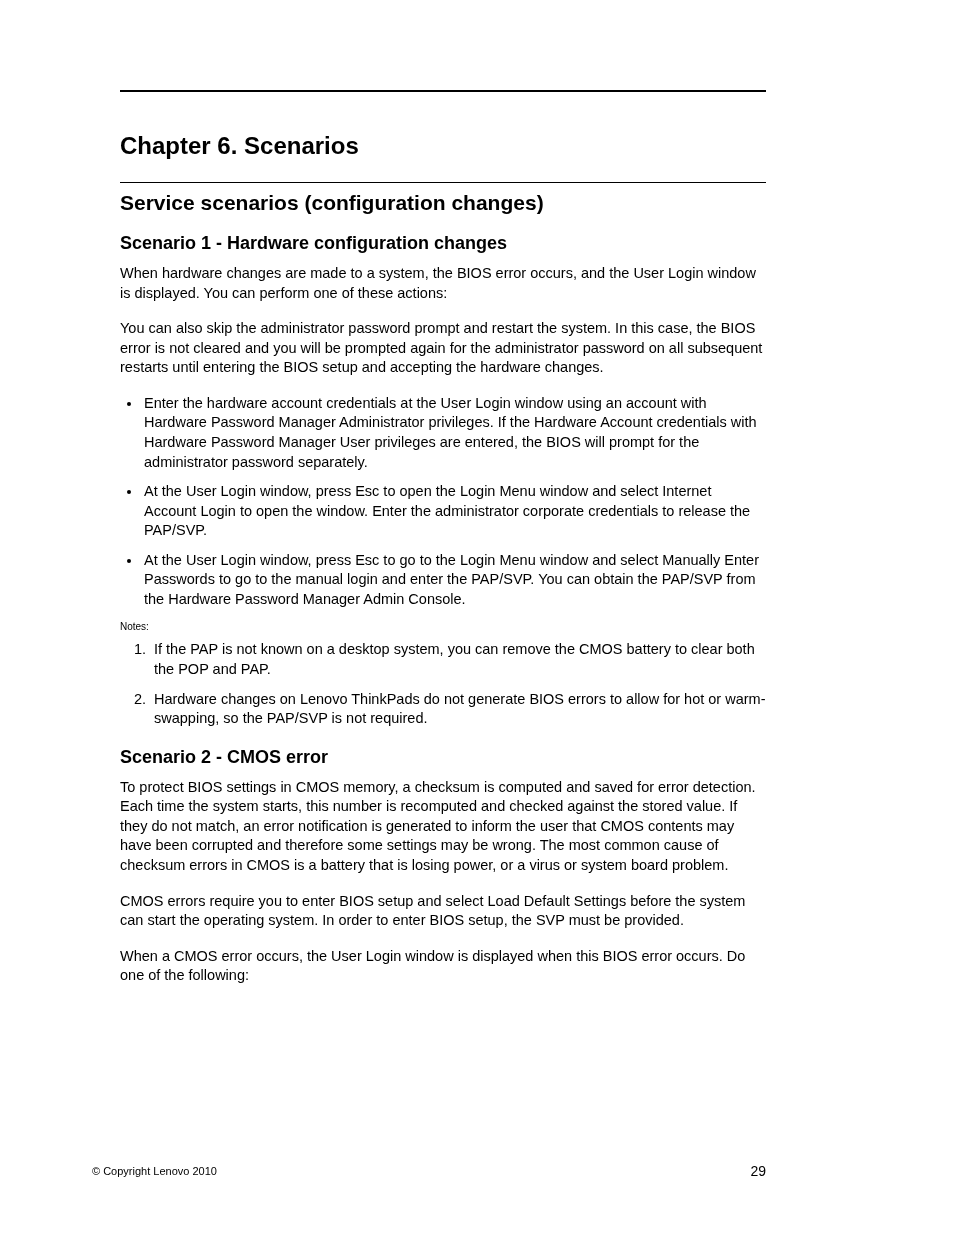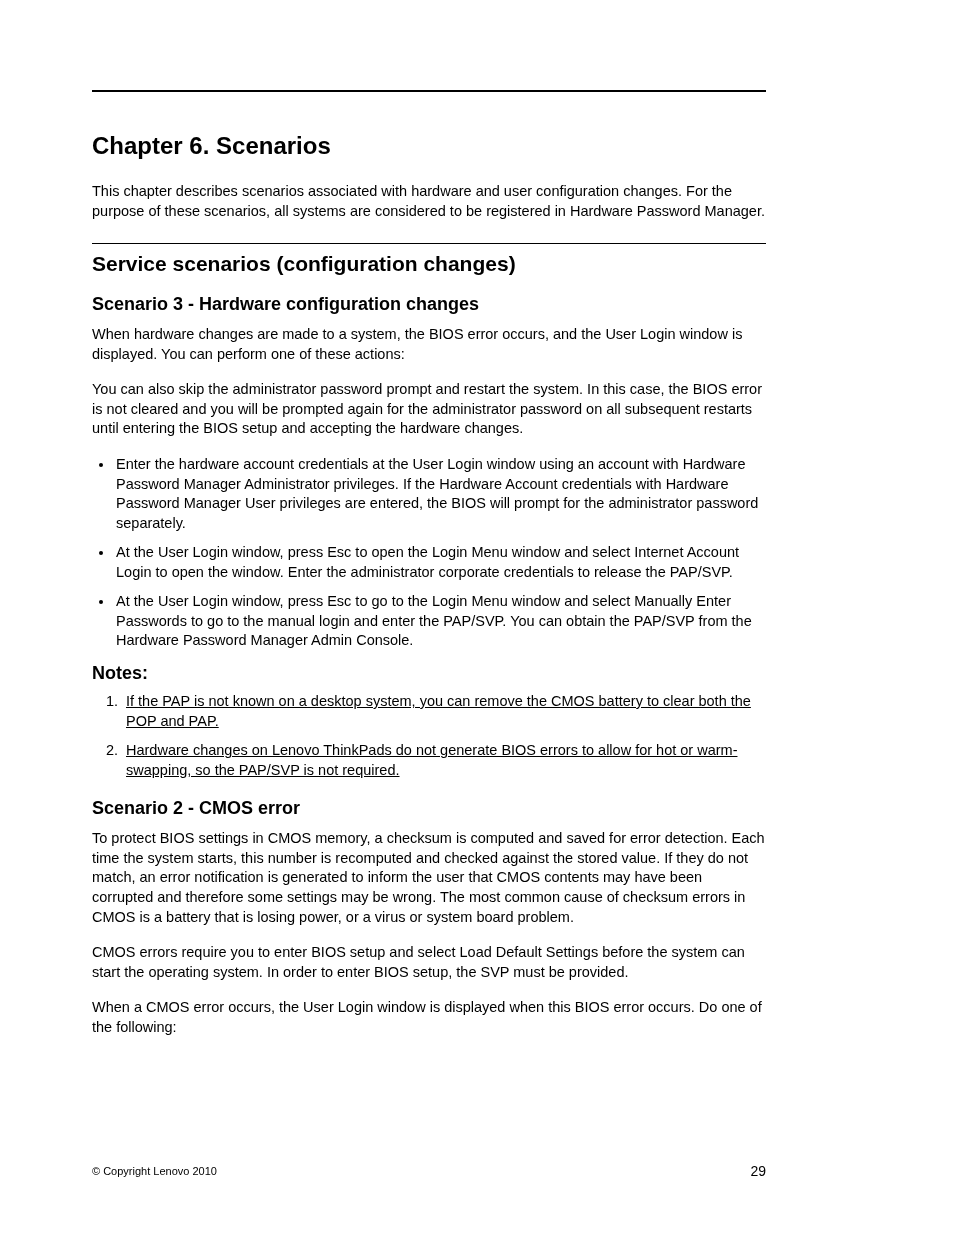--- a/index.html
+++ b/index.html
@@ -6,21 +6,21 @@
     margin: 0;
     padding: 0;
     background: #fff;
     font-family: Arial, Helvetica, sans-serif;
     color: #000;
   }
   .page {
     width: 856px;
     height: 1235px;
     box-sizing: border-box;
-    padding: 90px 90px 50px 92px;
+    padding: 90px 90px 50px 120px;
     position: relative;
   }
   .rule-top {
     border-top: 2px solid #000;
     margin-bottom: 40px;
   }
   .chapter-title {
     font-size: 24px;
     font-weight: bold;
     margin: 0 0 22px 0;
@@ -48,34 +48,33 @@
     margin: 0 0 12px 0;
     padding-left: 22px;
   }
   ul.bullets li {
     font-size: 14.5px;
     line-height: 1.35;
     margin-bottom: 10px;
     padding-left: 2px;
   }
   .notes-label {
-    font-size: 18px;
-    font-weight: bold;
+    font-size: 10px;
+    font-weight: normal;
     margin: 6px 0 8px 0;
   }
   ol.notes {
     margin: 0 0 16px 0;
     padding-left: 30px;
   }
   ol.notes li {
     font-size: 14.5px;
     line-height: 1.35;
     margin-bottom: 10px;
     padding-left: 4px;
-    text-decoration: underline;
   }
   .footer {
     position: absolute;
     bottom: 56px;
     left: 92px;
     right: 90px;
     display: flex;
     justify-content: space-between;
     align-items: center;
   }
@@ -89,27 +88,26 @@
 </style>
 </head>
 <body>
 
 <div class="page">
 
   <div class="rule-top"></div>
 
   <h1 class="chapter-title">Chapter 6.   Scenarios</h1>
 
-  <p class="body-text">This chapter describes scenarios associated with hardware and user configuration changes. For the purpose of these scenarios, all systems are considered to be registered in Hardware Password Manager.</p>
 
   <div class="rule-section"></div>
 
   <h2 class="section-title">Service scenarios (configuration changes)</h2>
 
-  <h3 class="subsection-title">Scenario 3 - Hardware configuration changes</h3>
+  <h3 class="subsection-title">Scenario 1 - Hardware configuration changes</h3>
   <p class="body-text">When hardware changes are made to a system, the BIOS error occurs, and the User Login window is displayed. You can perform one of these actions:</p>
   <p class="body-text">You can also skip the administrator password prompt and restart the system. In this case, the BIOS error is not cleared and you will be prompted again for the administrator password on all subsequent restarts until entering the BIOS setup and accepting the hardware changes.</p>
 
   <ul class="bullets">
     <li>Enter the hardware account credentials at the User Login window using an account with Hardware Password Manager Administrator privileges. If the Hardware Account credentials with Hardware Password Manager User privileges are entered, the BIOS will prompt for the administrator password separately.</li>
     <li>At the User Login window, press Esc to open the Login Menu window and select Internet Account Login to open the window. Enter the administrator corporate credentials to release the PAP/SVP.</li>
     <li>At the User Login window, press Esc to go to the Login Menu window and select Manually Enter Passwords to go to the manual login and enter the PAP/SVP. You can obtain the PAP/SVP from the Hardware Password Manager Admin Console.</li>
   </ul>
 
   <p class="notes-label">Notes:</p>

